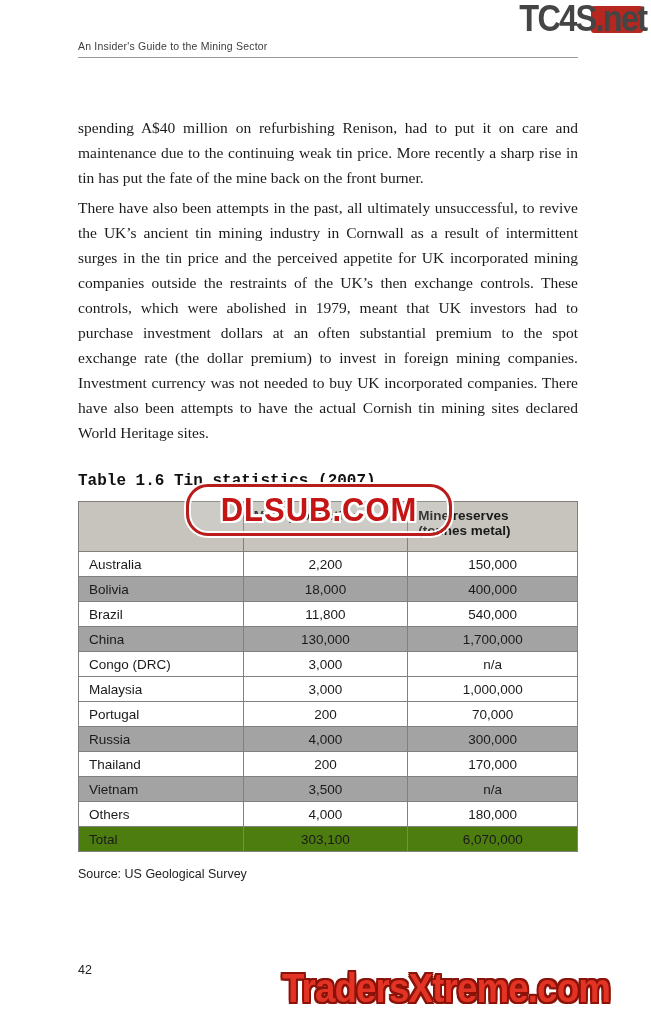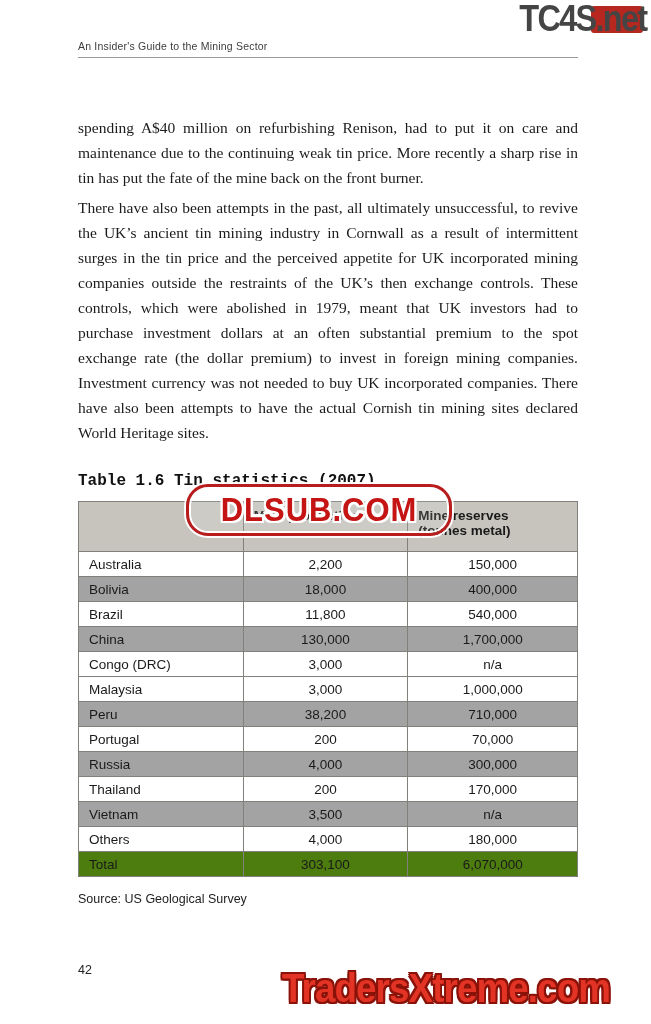--- a/index.html
+++ b/index.html
@@ -216,25 +216,20 @@
           <tr>
             <td class="col-country">Congo (DRC)</td>
             <td class="col-num">3,000</td>
             <td class="col-num">n/a</td>
           </tr>
           <tr>
             <td class="col-country">Malaysia</td>
             <td class="col-num">3,000</td>
             <td class="col-num">1,000,000</td>
           </tr>
-          <tr class="shaded">
-            <td class="col-country">Peru</td>
-            <td class="col-num">38,200</td>
-            <td class="col-num">710,000</td>
-          </tr>
           <tr>
             <td class="col-country">Portugal</td>
             <td class="col-num">200</td>
             <td class="col-num">70,000</td>
           </tr>
           <tr class="shaded">
             <td class="col-country">Russia</td>
             <td class="col-num">4,000</td>
             <td class="col-num">300,000</td>
           </tr>

